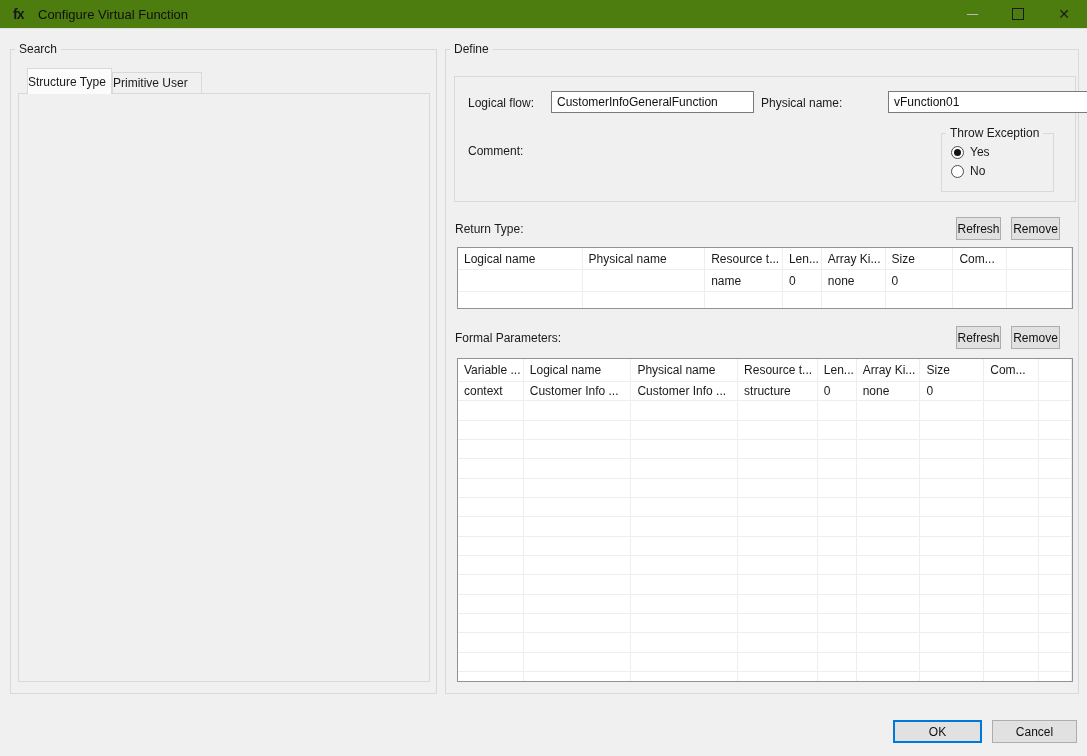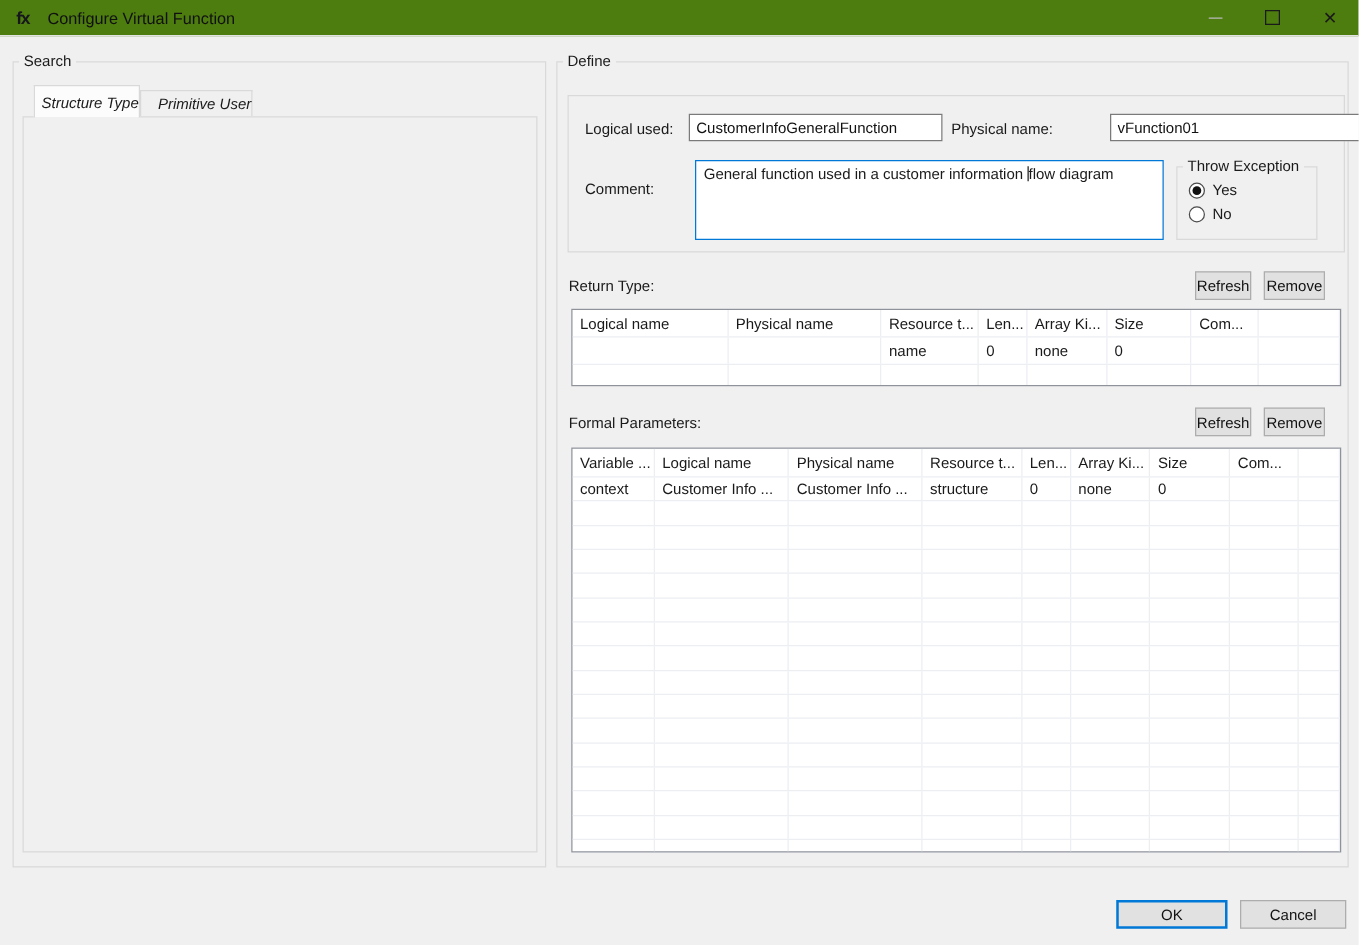--- a/index.html
+++ b/index.html
@@ -22,21 +22,21 @@
   .btn{position:absolute;background:#e1e1e1;border:1px solid #adadad;font-family:inherit;font-size:12px;color:#111;
        display:flex;align-items:center;justify-content:center;box-sizing:border-box;}
   .txt{position:absolute;background:#fff;border:1px solid #7a7a7a;box-sizing:border-box;font-family:inherit;font-size:12px;
        padding:0 5px;color:#111;outline:none;}
   .lbl{position:absolute;white-space:nowrap;}
   .radio-row{display:flex;align-items:center;gap:6px;margin:5px 0 0 9px;white-space:nowrap;}
   .radio{width:13px;height:13px;border:1px solid #4c4c4c;border-radius:50%;background:#fff;position:relative;flex:0 0 13px;box-sizing:border-box;}
   .radio.checked::after{content:"";position:absolute;left:2px;top:2px;right:2px;bottom:2px;border-radius:50%;background:#121212;}
 
   
-  .tab{position:absolute;box-sizing:border-box;border:1px solid #d9d9d9;border-bottom:none;display:flex;align-items:center;justify-content:flex-end;font-style:italic;}
+  .tab{position:absolute;box-sizing:border-box;border:1px solid #d9d9d9;border-bottom:none;display:flex;align-items:center;justify-content:flex-start;}
   .tab-active{left:27px;top:68px;width:85px;height:26px;background:#fcfcfc;z-index:3;}
   .tab-inactive{left:112px;top:72px;width:90px;height:21px;background:#f0f0f0;z-index:1;}
   .tab-panel{position:absolute;left:18px;top:93px;width:412px;height:589px;border:1px solid #d9d9d9;box-sizing:border-box;background:#f0f0f0;z-index:2;}
   .clip-fs{overflow:hidden;}
   .left-table{position:absolute;left:36px;top:260px;width:374px;height:405px;background:#fff;border:1px solid #8f929b;box-sizing:border-box;}
   .lt-vline{position:absolute;left:17px;top:0;bottom:0;width:1px;background:#e9e9ec;}
   .lt-rows{position:absolute;left:0;right:0;top:27px;bottom:0;
            background:repeating-linear-gradient(to bottom,#ededf0 0 1px,transparent 1px 18.6px);}
 
   
@@ -137,28 +137,27 @@
     <div class="lt-vline"></div>
     <div class="lt-rows"></div>
   </div>
 
   <fieldset style="left:445px;top:42px;width:632px;height:650px;">
     <legend>Define</legend>
   </fieldset>
 
   <div class="inner-panel"></div>
 
-  <span class="lbl" style="left:468px;top:96px;">Logical used:</span>
+  <span class="lbl" style="left:468px;top:96px;">Logical flow:</span>
   <input class="txt" style="left: 551px; top: 91px; width: 203px; height: 22px;" value="CustomerInfoGeneralFunction">
 
   <span class="lbl" style="left:761px;top:96px;">Physical name:</span>
   <input class="txt" style="left: 888px; top: 91px; width: 207px; height: 22px;" value="vFunction01">
 
   <span class="lbl" style="left:468px;top:144px;">Comment:</span>
-  <div class="comment-box"><span>General function used in a customer information </span><span class="caret"></span><span>flow diagram</span></div>
 
   <fieldset style="left:941px;top:126px;width:111px;height:64px;">
     <legend>Throw Exception</legend>
     <div class="radio-row">
       <span class="radio checked"></span>
       <span>Yes</span>
     </div>
     <div class="radio-row">
       <span class="radio"></span>
       <span>No</span>

